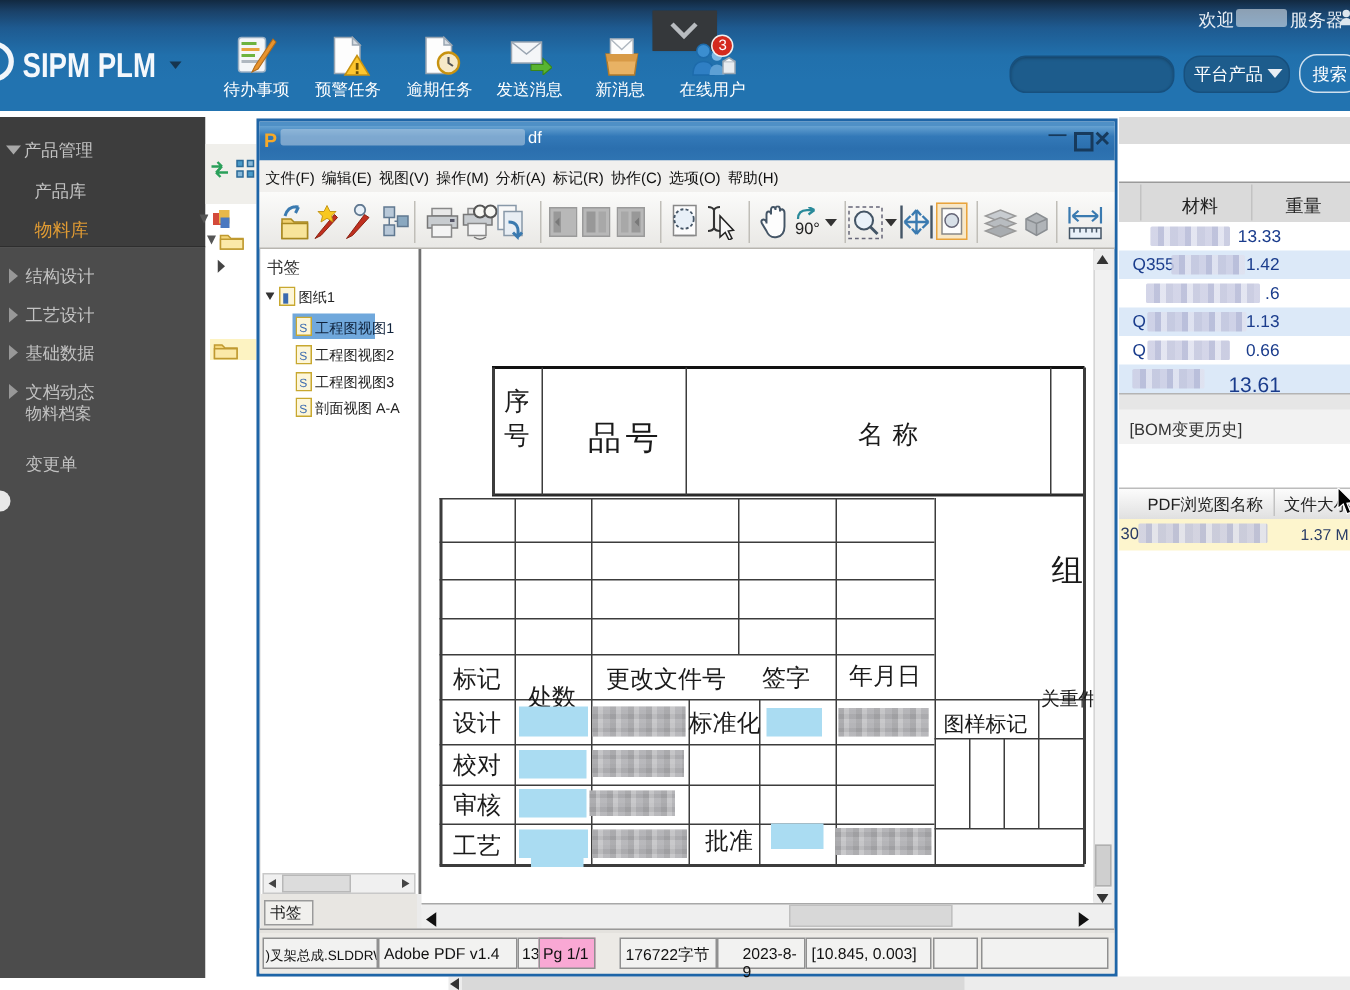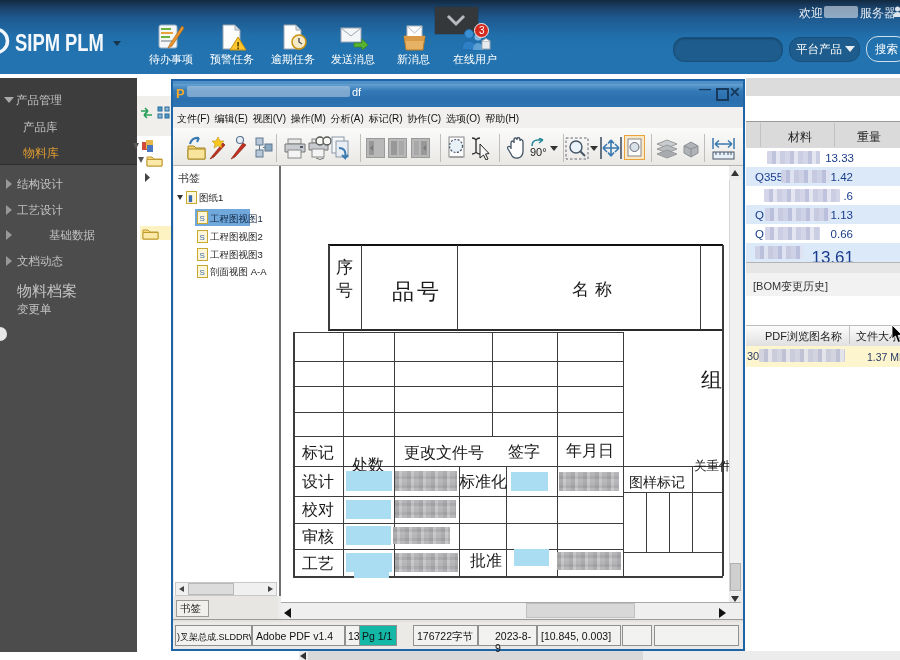--- a/index.html
+++ b/index.html
@@ -111,24 +111,24 @@
 <div class="a" style="left:4px;top:97px;width:0;height:0;border-left:5px solid transparent;border-right:5px solid transparent;border-top:6px solid #a8a8a8;"></div>
 <div class="tx" style="left:16px;top:93px;font-size:11.5px;color:#c3c3c3;">产品管理</div>
 <div class="tx" style="left:23px;top:120px;font-size:11.5px;color:#c3c3c3;">产品库</div>
 <div class="tx" style="left:23px;top:145px;font-size:12px;color:#e09b33;">物料库</div>
 
 <div class="a" style="left:6px;top:179px;width:0;height:0;border-top:5px solid transparent;border-bottom:5px solid transparent;border-left:6px solid #989898;"></div>
 <div class="tx" style="left:17px;top:177px;font-size:11.5px;color:#c3c3c3;">结构设计</div>
 <div class="a" style="left:6px;top:205px;width:0;height:0;border-top:5px solid transparent;border-bottom:5px solid transparent;border-left:6px solid #989898;"></div>
 <div class="tx" style="left:17px;top:203px;font-size:11.5px;color:#c3c3c3;">工艺设计</div>
 <div class="a" style="left:6px;top:230px;width:0;height:0;border-top:5px solid transparent;border-bottom:5px solid transparent;border-left:6px solid #989898;"></div>
-<div class="tx" style="left:17px;top:228px;font-size:11.5px;color:#c3c3c3;margin-left:32px;">基础数据</div>
+<div class="tx" style="left:17px;top:228px;font-size:11.5px;color:#c3c3c3;">基础数据</div>
 <div class="a" style="left:6px;top:256px;width:0;height:0;border-top:5px solid transparent;border-bottom:5px solid transparent;border-left:6px solid #989898;"></div>
 <div class="tx" style="left:17px;top:254px;font-size:11.5px;color:#c3c3c3;">文档动态</div>
-<div class="tx" style="left:17px;top:282px;font-size:15px;color:#c3c3c3;">物料档案</div>
+<div class="tx" style="left:17px;top:268px;font-size:11px;color:#c3c3c3;">物料档案</div>
 <div class="tx" style="left:17px;top:302px;font-size:11.5px;color:#c3c3c3;">变更单</div>
 <div class="a" style="left:-7px;top:327px;width:14px;height:14px;border-radius:7px;background:#e8e8e8;"></div>
 
 <div class="a" style="left:137px;top:74px;width:34px;height:578px;background:#ffffff;"></div>
 <div class="a" style="left:137px;top:96px;width:34px;height:40px;background:#f0efeb;"></div>
 
 <svg class="a" style="left:139px;top:107px;" width="15" height="12" viewBox="0 0 15 12">
   <path d="M2 4 L9 4 M9 4 L6 1 M9 4 L6 7" stroke="#2aa05a" stroke-width="1.6" fill="none"></path>
   <path d="M13 8 L5 8 M5 8 L8 5 M5 8 L8 11" stroke="#2aa05a" stroke-width="1.6" fill="none"></path>
 </svg>
@@ -193,21 +193,21 @@
 <div class="blp" style="left:765px;top:208px;width:66px;height:13px;"></div>
 <div class="tx" style="right:47px;top:209px;font-size:11.5px;color:#1a3c8c;">1.13</div>
 
 <div class="a" style="left:746px;top:224px;width:154px;height:19px;background:#ffffff;"></div>
 <div class="tx" style="left:755px;top:228px;font-size:11.5px;color:#1a3c8c;">Q</div>
 <div class="blp" style="left:765px;top:227px;width:55px;height:13px;"></div>
 <div class="tx" style="right:47px;top:228px;font-size:11.5px;color:#1a3c8c;">0.66</div>
 
 <div class="a" style="left:746px;top:243px;width:154px;height:19px;background:#dcE9f8;"></div>
 <div class="blp" style="left:755px;top:246px;width:48px;height:13px;"></div>
-<div class="tx" style="right:46px;top:248px;font-size:17px;color:#1a3c8c;">13.61</div>
+<div class="tx" style="right:46px;top:248px;font-size:14px;color:#1a3c8c;">13.61</div>
 
 <div class="a" style="left:746px;top:262px;width:154px;height:11px;background:#e6e6e6;border-top:1px solid #b4b4b4;"></div>
 <div class="a" style="left:746px;top:273px;width:154px;height:23px;background:#f2f2f2;"></div>
 <div class="tx" style="left:753px;top:279px;font-size:11px;color:#333;">[BOM变更历史]</div>
 
 <div class="a" style="left:746px;top:325px;width:154px;height:20px;background:linear-gradient(#fcfcfc,#e0e0e0);border-top:1px solid #bcbcbc;border-bottom:1px solid #b4b4b4;"></div>
 <div class="tx" style="left:765px;top:329px;font-size:11px;color:#222;">PDF浏览图名称</div>
 <div class="tx" style="left:856px;top:329px;font-size:11px;color:#222;">文件大小</div>
 <div class="a" style="left:849px;top:326px;width:1px;height:18px;background:#c2c2c2;"></div>
 
@@ -515,21 +515,21 @@
 <div class="a" style="left:173px;top:622px;width:570px;height:27px;background:#eceae6;"></div>
 <div class="a" style="left:175px;top:625px;width:77px;height:21px;background:#f2f2f1;border:1px solid #909090;box-sizing:border-box;overflow:hidden;">
     <span style="font-size:9px;color:#111;position:absolute;left:1px;top:5px;white-space:nowrap;">)叉架总成.SLDDRW</span>
   </div>
 <div class="a" style="left:252px;top:625px;width:93px;height:21px;background:#f2f2f1;border:1px solid #909090;box-sizing:border-box;">
     <span style="font-size:10.5px;color:#111;position:absolute;left:3px;top:4px;">Adobe PDF v1.4</span>
   </div>
 <div class="a" style="left:345px;top:625px;width:30px;height:21px;background:#f2f2f1;border:1px solid #909090;box-sizing:border-box;">
     <span style="font-size:10.5px;color:#111;position:absolute;left:2px;top:4px;">132%</span>
   </div>
-<div class="a" style="left:359px;top:625px;width:38px;height:21px;background:#14b8a6;border:1px solid #909090;box-sizing:border-box;">
+<div class="a" style="left:359px;top:625px;width:38px;height:21px;background:#f9a8d4;border:1px solid #909090;box-sizing:border-box;">
     <span style="font-size:10.5px;color:#111;position:absolute;left:2px;top:4px;">Pg 1/1</span>
   </div>
 <div class="a" style="left:413px;top:625px;width:65px;height:21px;background:#f2f2f1;border:1px solid #909090;box-sizing:border-box;">
     <span style="font-size:10.5px;color:#111;position:absolute;left:3px;top:4px;">176722字节</span>
   </div>
 <div class="a" style="left:478px;top:625px;width:59px;height:21px;background:#f2f2f1;border:1px solid #909090;box-sizing:border-box;">
     <span style="font-size:10.5px;color:#111;position:absolute;left:3px;top:4px;margin-left:13px;">2023-8-9</span>
   </div>
 <div class="a" style="left:537px;top:625px;width:84px;height:21px;background:#f2f2f1;border:1px solid #909090;box-sizing:border-box;">
     <span style="font-size:10.5px;color:#111;position:absolute;left:3px;top:4px;">[10.845, 0.003]</span>

